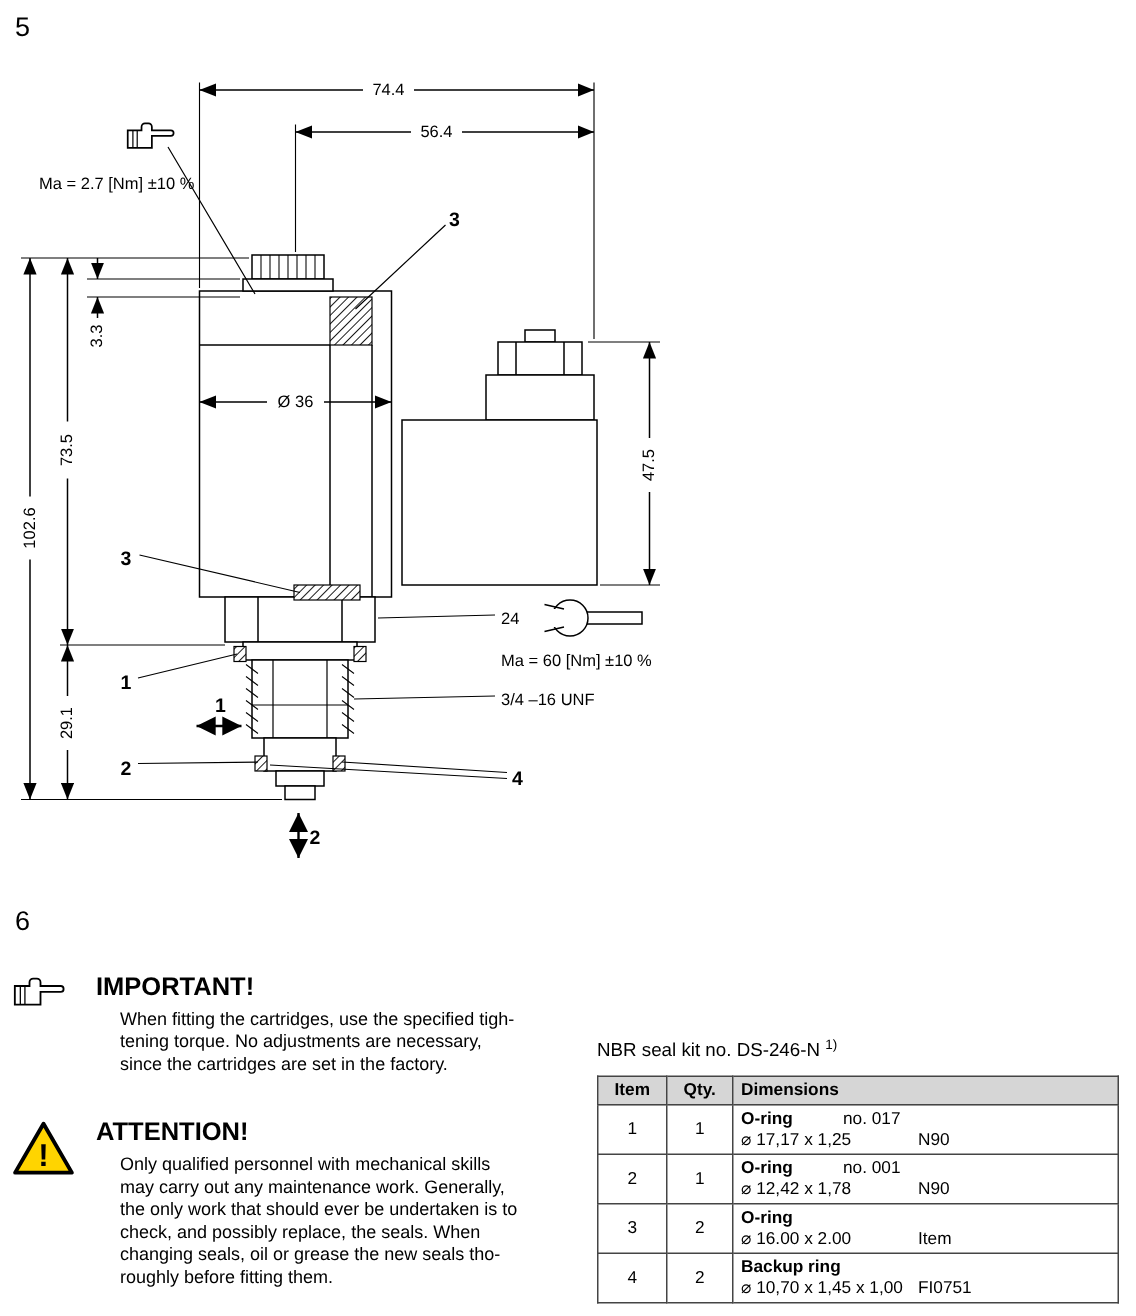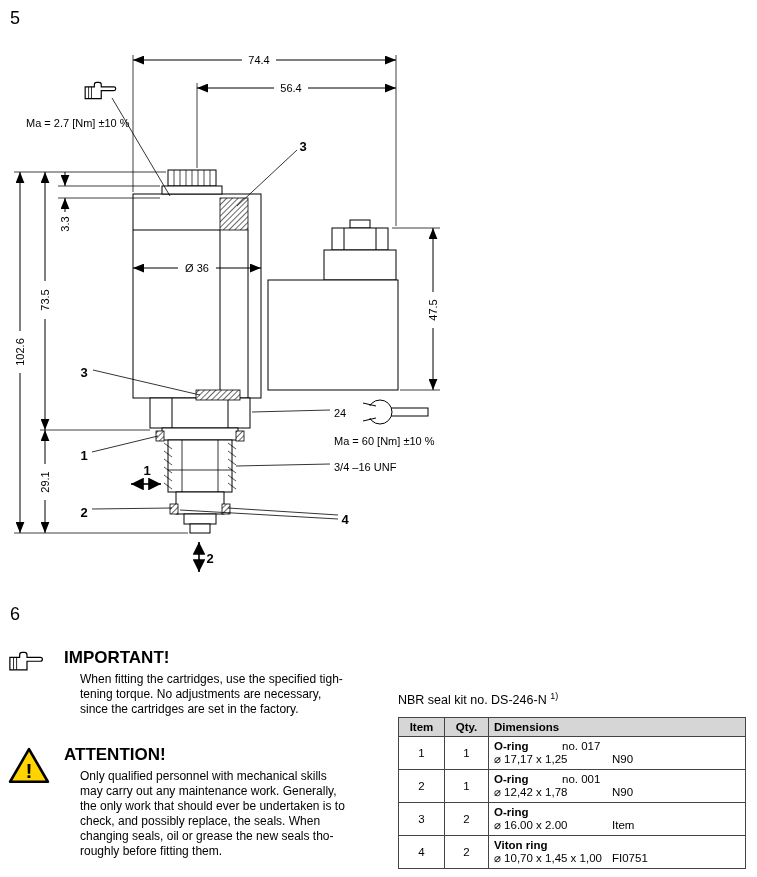--- a/index.html
+++ b/index.html
@@ -237,21 +237,21 @@
         <td><span class="d-name">O-ring</span><span class="d-no">no. 001</span><span class="d-dim">⌀ 12,42 x 1,78</span><span class="d-mat">N90</span></td>
       </tr>
       <tr>
         <td class="c">3</td>
         <td class="c">2</td>
         <td><span class="d-name">O-ring</span><span class="d-no"></span><span class="d-dim">⌀ 16.00 x 2.00</span><span class="d-mat">Item</span></td>
       </tr>
       <tr>
         <td class="c">4</td>
         <td class="c">2</td>
-        <td><span class="d-name">Viton ring</span><span class="d-no"></span><span class="d-dim">⌀ 10,70 x 1,45 x 1,00</span><span class="d-mat">FI0751</span></td>
+        <td><span class="d-name">Backup ring</span><span class="d-no"></span><span class="d-dim">⌀ 10,70 x 1,45 x 1,00</span><span class="d-mat">FI0751</span></td>
       </tr>
     </tbody>
       </table>
 
     <div class="note2">
       <div class="note-icon">
         <svg width="32" height="20" viewBox="0 0 30 18">
           <path d="M1,6 h8 v-2 a2,2 0 0 1 2,-2 h2 a2,2 0 0 1 2,2 v2 h11 a1.6,1.6 0 0 1 0,3.2 h-11 v7 h-14 z" fill="#fff" stroke="#000"></path>
           <path d="M4,6 v10 M6.5,6 v10" stroke="#000" stroke-width="0.7" fill="none"></path>
         </svg>

